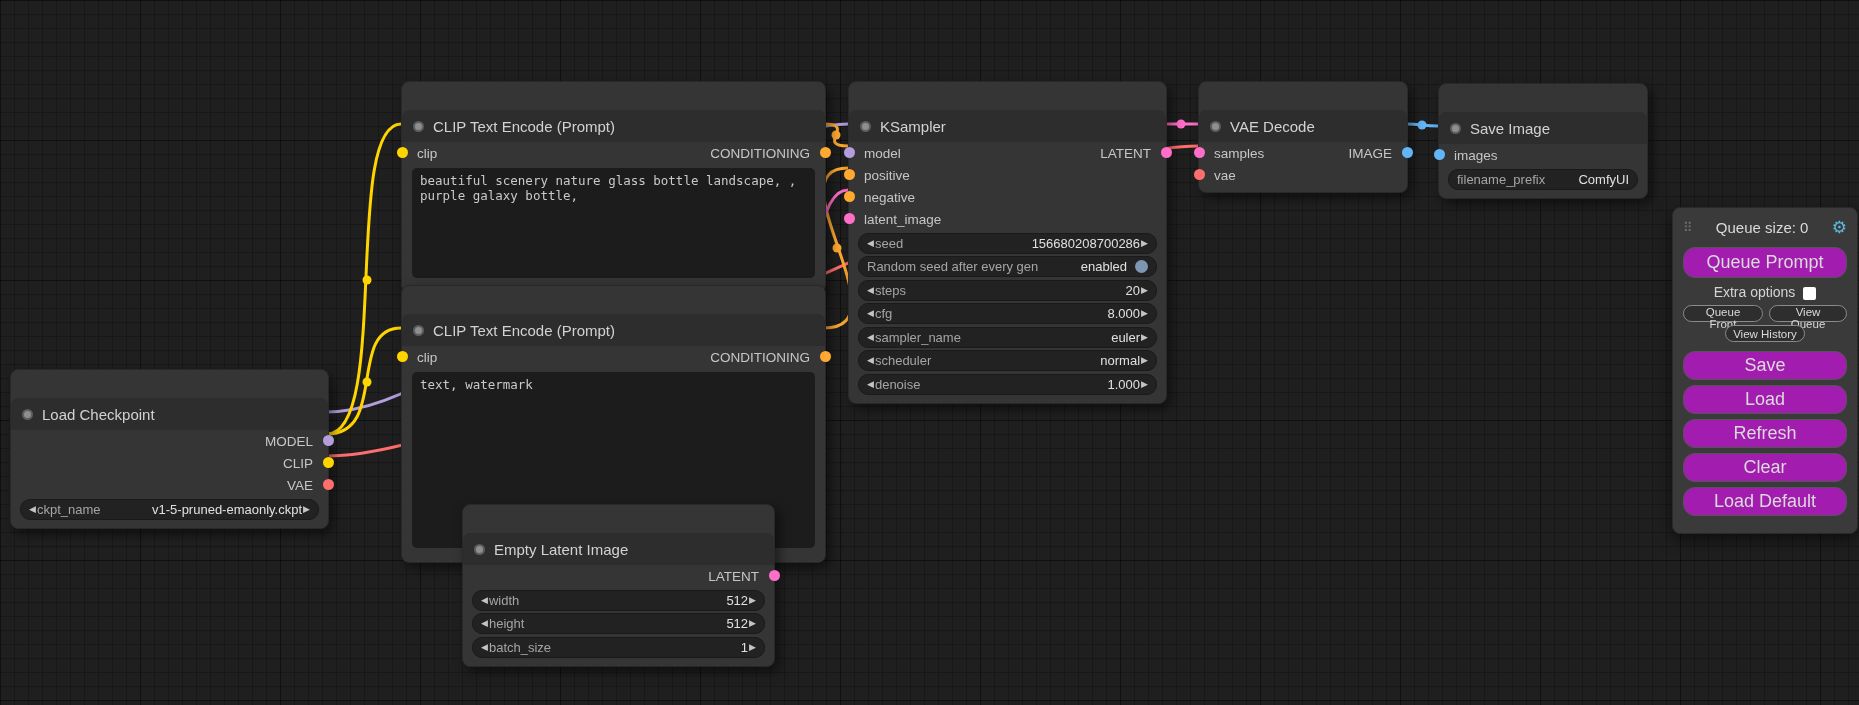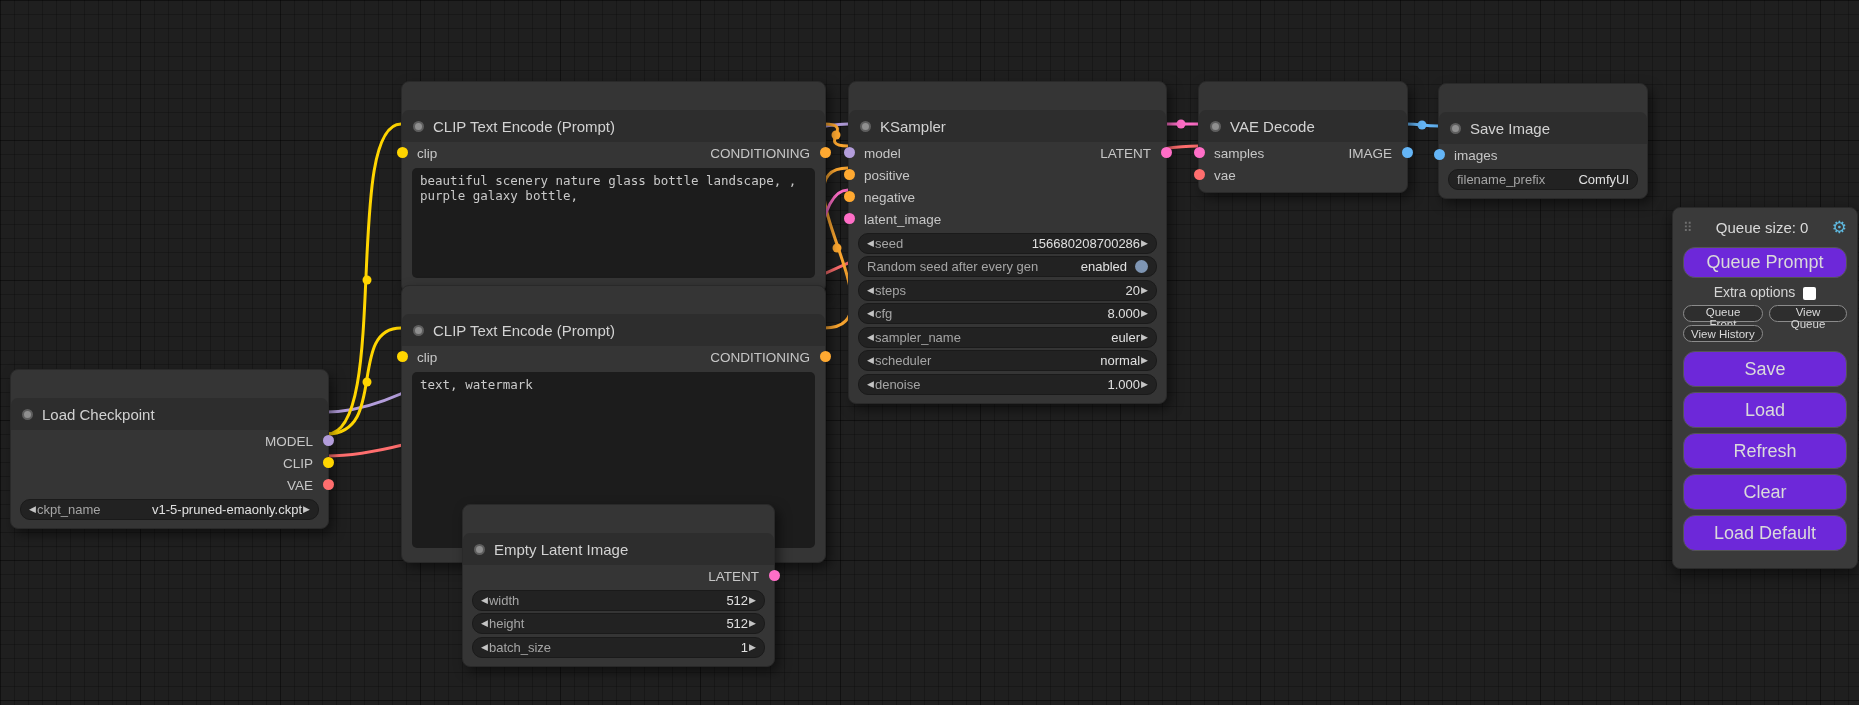--- a/index.html
+++ b/index.html
@@ -66,33 +66,33 @@
     position:absolute; left:1672px; top:207px; width:186px; z-index:2;
     background:#3a3a3a; border:1px solid #2a2a2a; border-radius:8px;
     box-shadow:0 6px 16px rgba(0,0,0,0.55);
     padding:6px 10px 12px; box-sizing:border-box; color:#d4d4d4;
   }
   .menu-header { display:flex; align-items:center; justify-content:space-between; height:26px; }
   .drag-handle { color:#6f6f6f; font-size:13px; cursor:grab; }
   .queue-size  { font-size:15px; color:#dadada; }
   .gear { font-size:17px; cursor:pointer; }
   .btn {
-    display:block; width:100%; background:#6d28d9; border:1px solid #555;
+    display:block; width:100%; background:#a21caf; border:1px solid #555;
     border-radius:12px; color:#dadada; font-size:18px; text-align:center;
     font-family:inherit; cursor:pointer; padding:0;
   }
-  .btn.big   { height:36px; margin:5px 0; }
+  .btn.big   { height:29px; margin:5px 0; }
   .btn.queue { height:31px; margin:7px 0 6px; }
   .btn.small {
     display:inline-block; width:auto; font-size:11.5px; height:17px;
     border-radius:9px; padding:0 7px; background:#2e2e2e; border:1px solid #8b8b8b;
   }
   .extra-row { display:flex; align-items:flex-end; justify-content:center; gap:8px; font-size:14px; margin:2px 0 5px; }
   .extra-checkbox { appearance:none; -webkit-appearance:none; width:13px; height:13px; background:#fff; border-radius:2px; margin:0; cursor:pointer; }
-  .small-row { display:flex; gap:6px; margin:3px 0; }
+  .small-row { display:flex; gap:6px; justify-content:center; margin:3px 0; }
   .actions { margin-top:9px; }
 </style>
 </head>
 <body>
 
 <div id="canvas">
 
   <svg id="wires" width="1859" height="705">
     <path d="M 327,412 C 480,412 700,124 848,124" stroke="#b39ddb"></path>
     <path d="M 327,434 C 390,434 343,124 401,124" stroke="#ffd500"></path>

